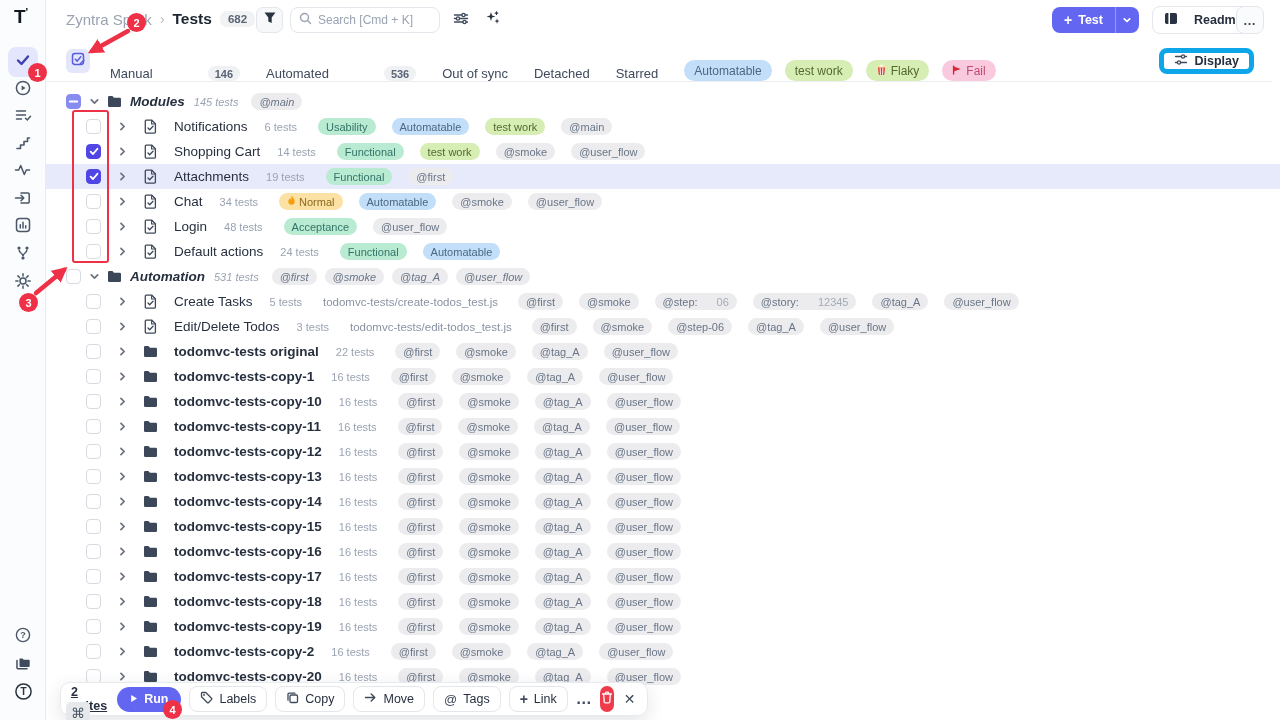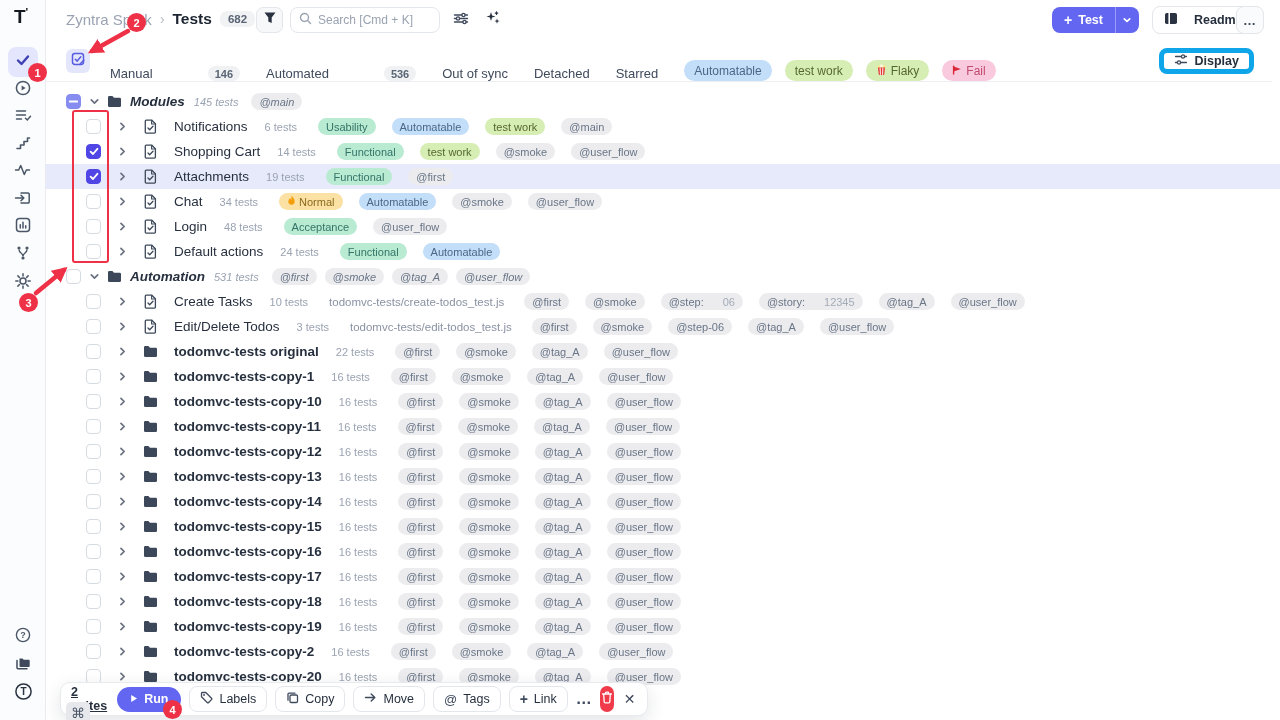--- a/index.html
+++ b/index.html
@@ -516,21 +516,21 @@
           </svg>
         </span>
         <span class="ticon">
           <svg width="13" height="15" viewBox="0 0 13 15">
             <path d="M2.2 1.2 h5.6 l3.6 3.6 v8.4 a.9.9 0 0 1 -.9 .9 h-8.3 a.9.9 0 0 1 -.9 -.9 v-11.1 a.9.9 0 0 1 .9 -.9 z" fill="none" stroke="#3c4859" stroke-width="1.3"></path>
             <path d="M7.6 1.4 V5 H11.2" fill="none" stroke="#3c4859" stroke-width="1.1"></path>
             <path d="M4 9 l1.7 1.7 L9 7.3" stroke="#3c4859" stroke-width="1.3" fill="none" stroke-linecap="round" stroke-linejoin="round"></path>
           </svg>
         </span>
         <span class="tname">Create Tasks</span>
-        <span class="tcount">10 tests</span>
+        <span class="tcount">5 tests</span>
         <span class="tpath">todomvc-tests/create-todos_test.js</span>
         <span class="badge gray">
           <span>@first</span>
         </span>
         <span class="badge gray">
           <span>@smoke</span>
         </span>
         <span class="badge grayv">
           <span>@step:</span>
           <span class="val">06</span>

